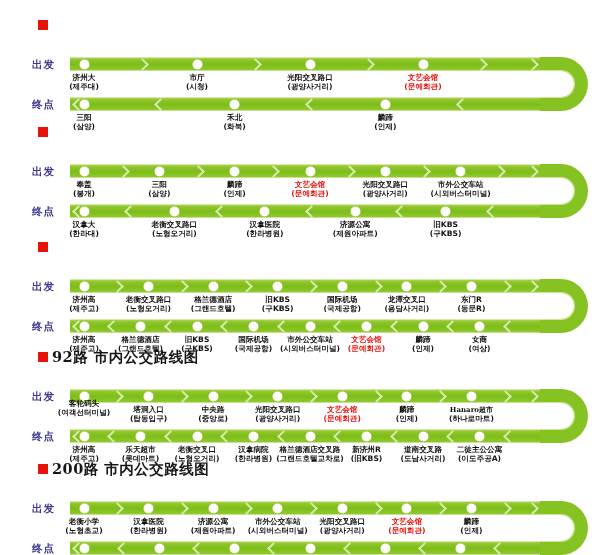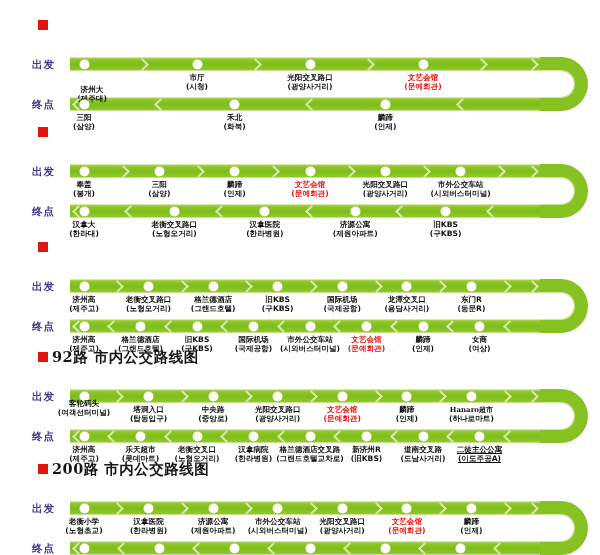--- a/index.html
+++ b/index.html
@@ -143,21 +143,21 @@
       </div>
       <div class="diagram" style="position: relative; height: 102px;">
         <div class="dep-label" style="top: 23px;">出发</div>
         <div class="end-label" style="top: 63px;">终点</div>
         <div class="track top" style="top: 22px; width: 470px;"></div>
         <div class="track bottom" style="top: 62px; width: 470px;"></div>
         <div class="loop" style="left: 510px; top: 22px; width: 48px; height: 54px; border-top-right-radius: 27px; border-bottom-right-radius: 27px; border-top-width: 14px; border-bottom-width: 14px; border-right-width: 14px;"></div>
         <div class="loop-inner" style="left: 510px; top: 35px; width: 35px; height: 28px; border-top-right-radius: 27px; border-bottom-right-radius: 27px;"></div>
         <div class="dot" style="left: 49.5px; top: 24.5px;"></div>
         <div class="chev right" style="left: 107.5px; top: 25px;"></div>
-        <div class="stname" style="left: 54px; top: 50px; margin-left: 8px;">
+        <div class="stname" style="left: 54px; top: 38px;">
           <span class="cn">济州大</span>
           <span class="kr">(제주대)</span>
         </div>
         <div class="dot" style="left: 162.5px; top: 24.5px;"></div>
         <div class="chev right" style="left: 220.5px; top: 25px;"></div>
         <div class="stname" style="left: 167px; top: 38px;">
           <span class="cn">市厅</span>
           <span class="kr">(시청)</span>
         </div>
         <div class="dot" style="left: 275.5px; top: 24.5px;"></div>
@@ -472,21 +472,21 @@
           <span class="kr">(旧KBS)</span>
         </div>
         <div class="dot" style="left: 388.5px; top: 64.5px;"></div>
         <div class="chev left" style="left: 418.25px; top: 65px;"></div>
         <div class="stname" style="left: 393px; top: 78px;">
           <span class="cn">道南交叉路</span>
           <span class="kr">(도남사거리)</span>
         </div>
         <div class="dot" style="left: 445px; top: 64.5px;"></div>
         <div class="chev left" style="left: 474.75px; top: 65px;"></div>
-        <div class="stname" style="left: 449.5px; top: 78px; text-decoration: underline;">
+        <div class="stname" style="left: 449.5px; top: 78px;">
           <span class="cn">二徒主公公寓</span>
           <span class="kr">(이도주공A)</span>
         </div>
         <div class="chev left" style="left: 44px; top: 65px;"></div>
       </div>
     </div>
     <div class="route-block" style="position: absolute; left: 0px; top: 459px;">
       <div class="route-title">
         <span class="title-bullet"></span>
         <span class="title-text">200路 市内公交路线图</span>

